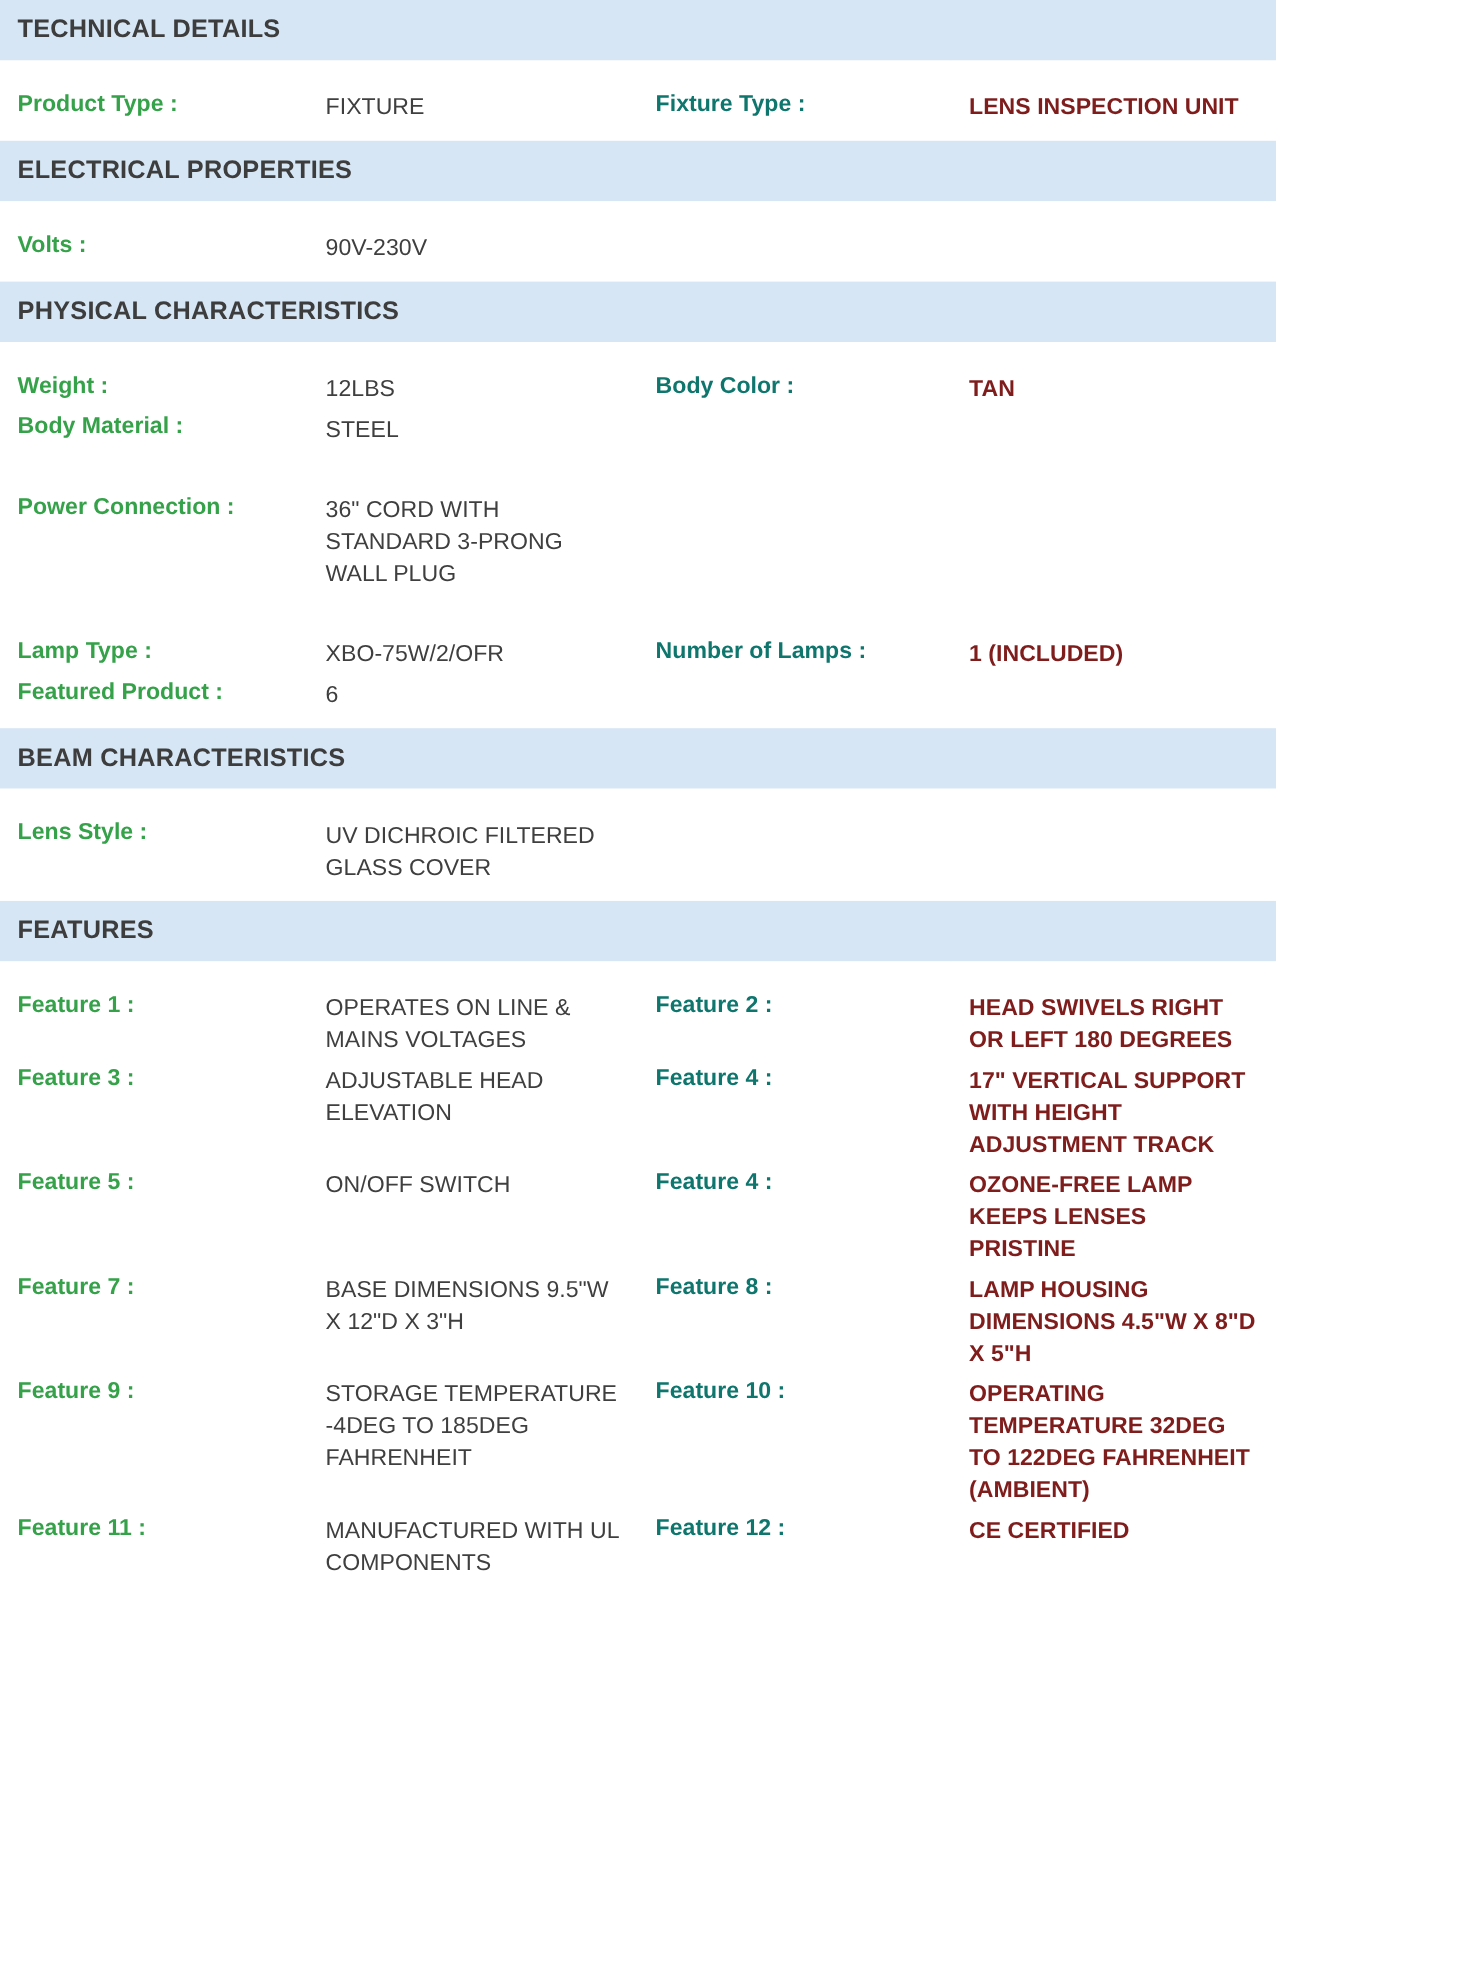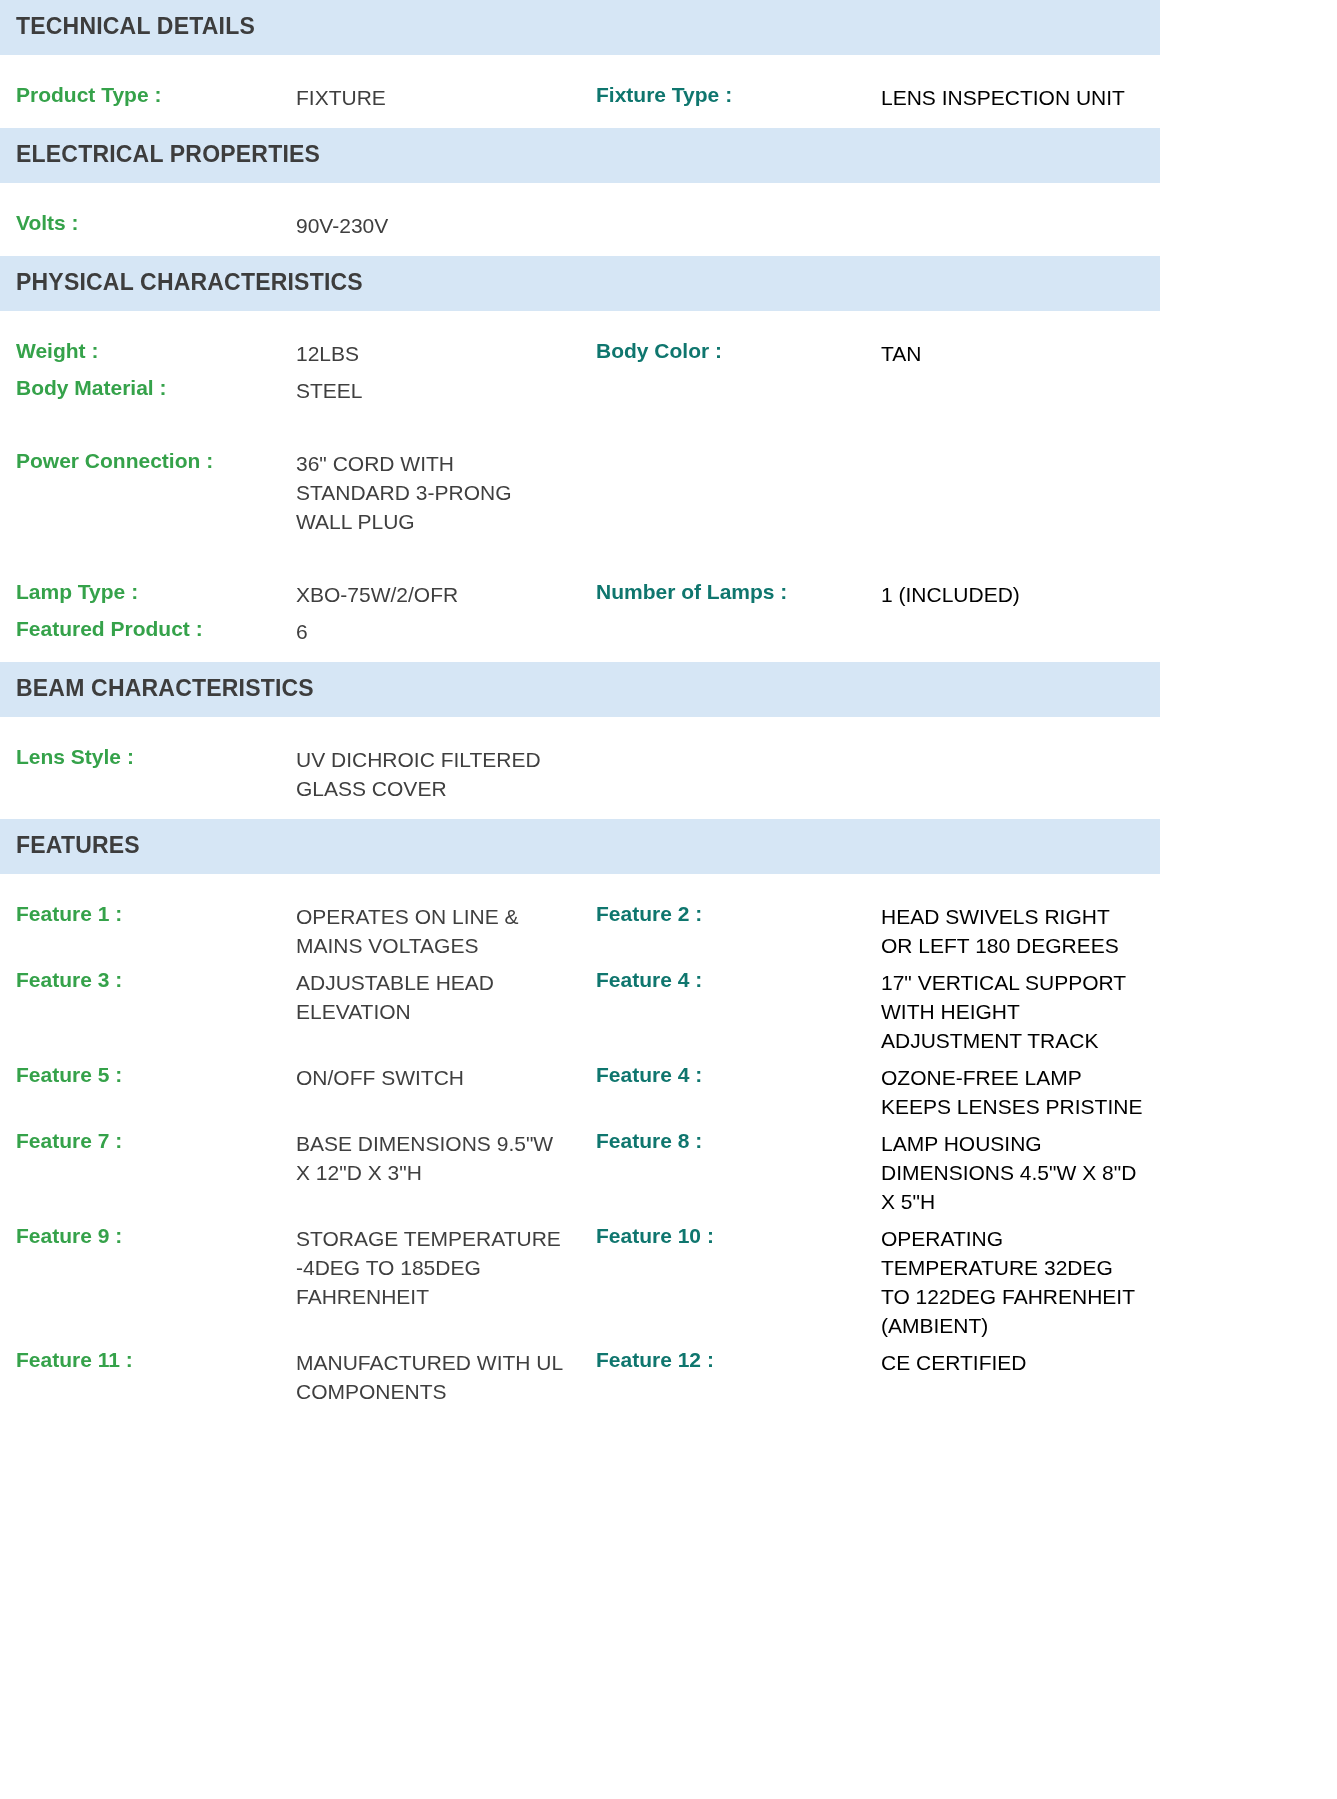--- a/index.html
+++ b/index.html
@@ -47,21 +47,22 @@
     color: #3f3f3f;
     width: 300px;
   }
   .label2 {
     color: #0f766e;
     font-weight: bold;
     white-space: nowrap;
     width: 285px;
   }
   .value2 {
-    color: #000000;
+    color: #7f1d1d;
+    font-weight: bold;
   }
   .block {
     line-height: 29px;
   }
 </style>
 </head>
 <body>
 
 <table class="spec-table">
   <colgroup>

